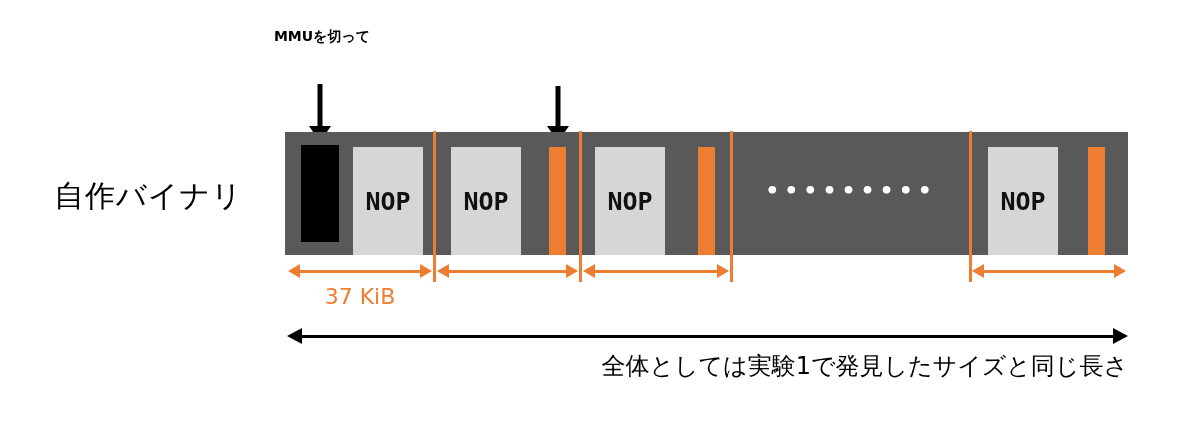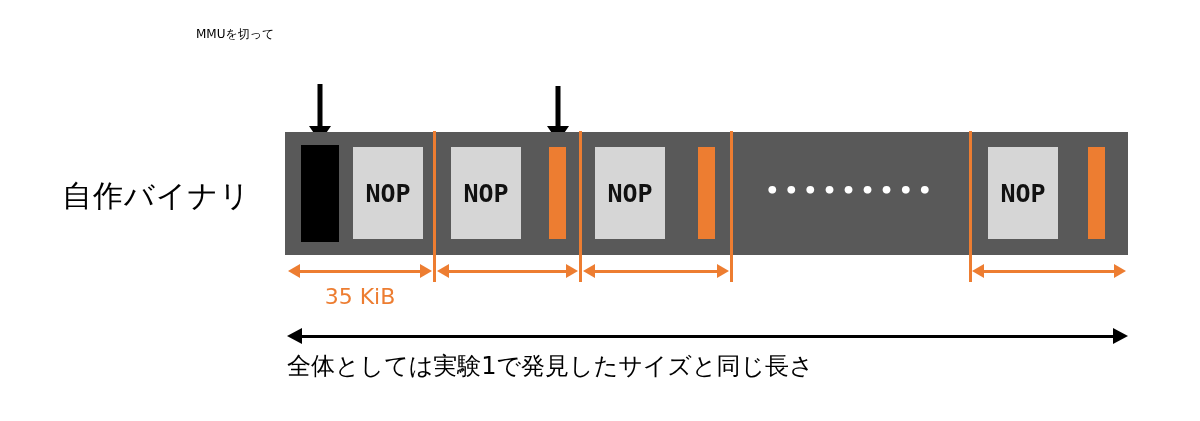--- a/index.html
+++ b/index.html
@@ -21,44 +21,44 @@
     overflow:hidden;
   }
   
   .left-label{
     position:absolute;
     left:54px; top:176px;
     font-size:30px;
     font-weight:500;
     color:var(--ink);
     letter-spacing:1px;
-    margin-left:8px;
   }
   
   .annotation{
     position:absolute;
-    font-size:12px;
-    font-weight:400;
+    font-size:14px;
+    font-weight:700;
     color:var(--ink);
+    text-align:center;
     line-height:1.45;
   }
   .annotation.mmu{ left:196px; top:26px; width:252px; }
   .annotation.reset{ left:460px; top:54px; width:200px; }
   
   .down-arrow{ position:absolute; }
   
   .bar{
     position:absolute;
     left:285px; top:132px;
     width:843px; height:123px;
     background:var(--bar);
   }
   .block{
     position:absolute;
-    top:15px; height:92px;
+    top:15px; height:108px;
   }
   .block.code{
     top:13px; height:97px;
     width:38px;
     background:var(--ink);
   }
   .block.nop{
     width:70px;
     background:var(--nop);
     display:flex; align-items:center; justify-content:center;
@@ -108,21 +108,21 @@
     position:absolute;
     left:288px; top:284px; width:144px;
     text-align:center;
     color:var(--orange);
     font-size:22px;
     font-weight:500;
   }
   .total-caption{
     position:absolute;
     left:287px; top:350px; width:841px;
-    text-align:left;
+    text-align:right;
     color:var(--ink);
     font-size:24px;
     font-weight:500;
   }
 </style>
 </head>
 <body>
 
 <div class="canvas">
 
@@ -172,21 +172,21 @@
     <span class="ah l"></span>
       <span class="line"></span>
       <span class="ah r"></span>
   </div>
   <div class="harrow" style="left:972px; top:263px; width:154px;">
     <span class="ah l"></span>
       <span class="line"></span>
       <span class="ah r"></span>
   </div>
 
-  <div class="size-label">35 KiB</div>
+  <div class="size-label">37 KiB</div>
 
   <div class="harrow black" style="left:287px; top:328px; width:841px;">
     <span class="ah l"></span>
       <span class="line"></span>
       <span class="ah r"></span>
   </div>
 
   <div class="total-caption">全体としては実験1で発見したサイズと同じ長さ</div>
 
 </div>

